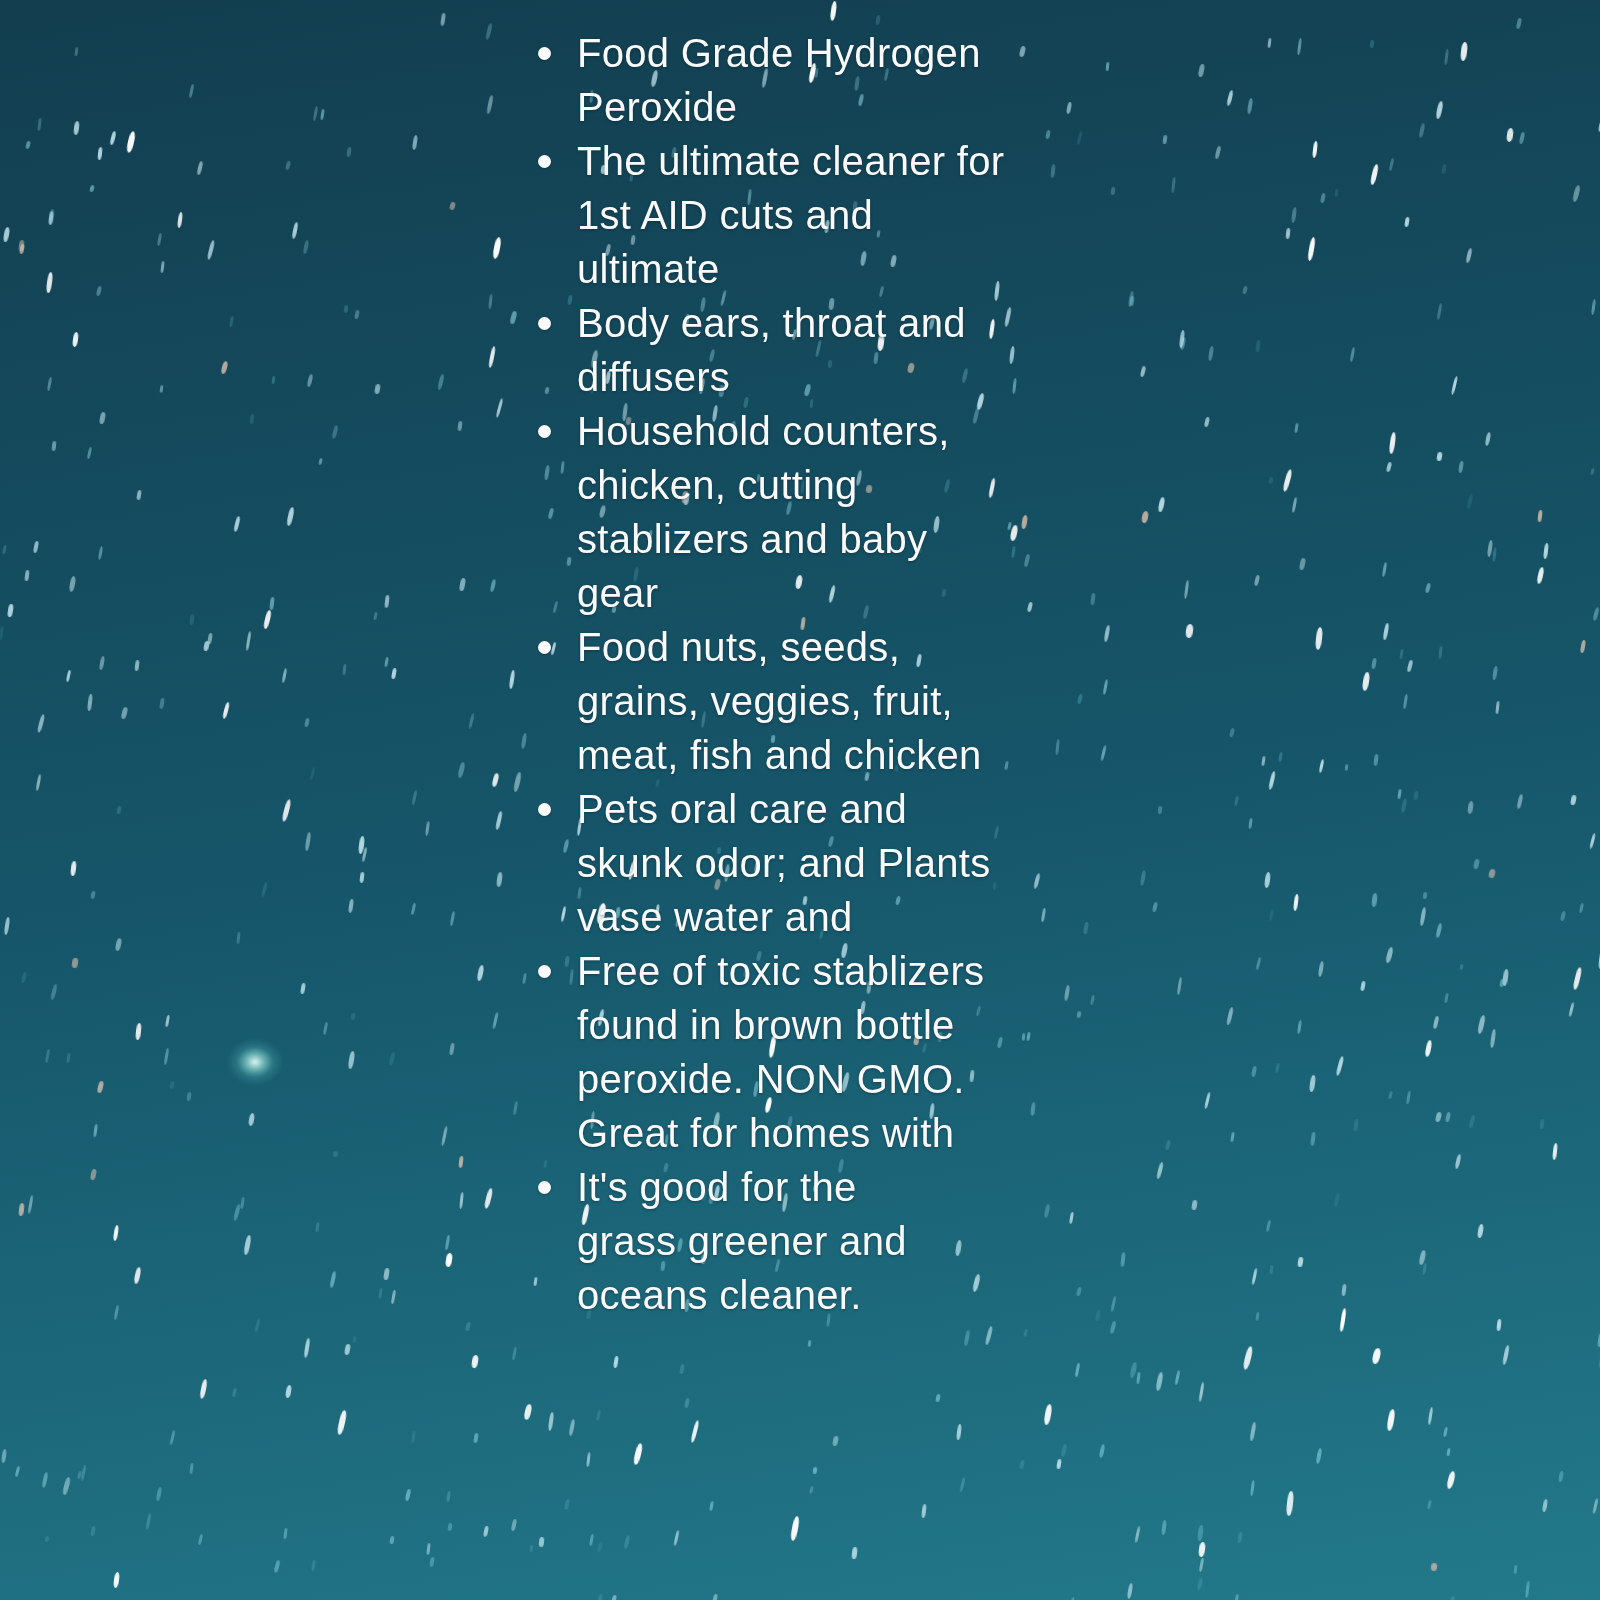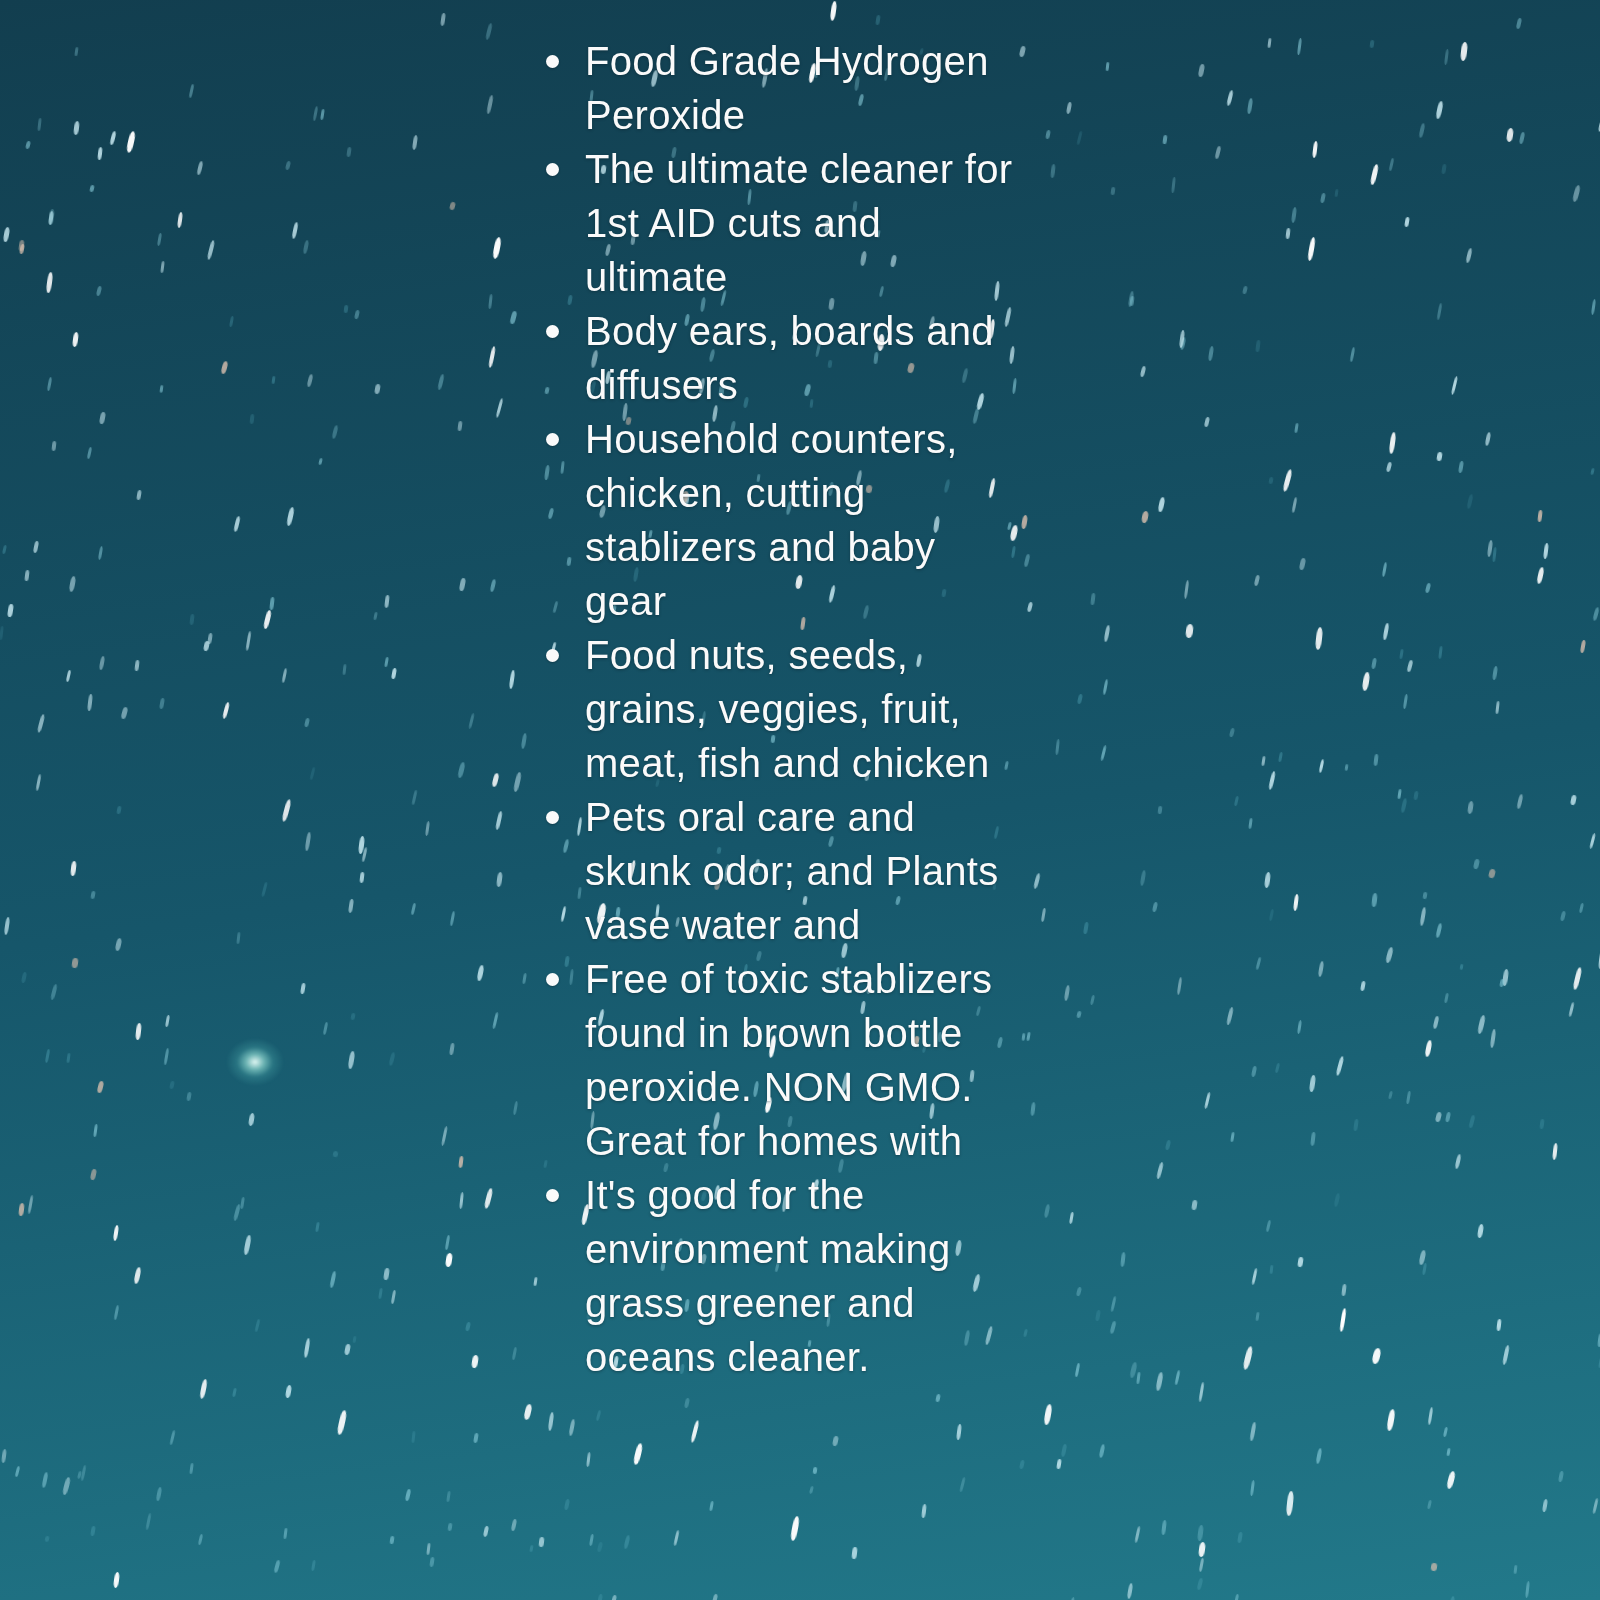--- a/index.html
+++ b/index.html
@@ -44,21 +44,21 @@
       rgba(100, 205, 198, 0.22) 62%,
       rgba(100, 205, 198, 0) 100%);
     filter: blur(1px);
   }
   .features {
     position: absolute;
     z-index: 3;
     left: 538px;
     top: 26px;
     width: 502px;
-    margin: 8px;
+    margin: 0;
     padding: 0;
     list-style: none;
     font-size: 40px;
     line-height: 54px;
     letter-spacing: 0.3px;
     color: var(--text-color, #fafafa);
     text-shadow: 0 1px 3px rgba(8, 30, 40, 0.45);
   }
   .feature-item {
     display: flex;
@@ -716,21 +716,21 @@
         <span class="bullet-dot"></span>
         <div class="feature-lines">
           <div class="feature-line">The ultimate cleaner for</div>
           <div class="feature-line">1st AID cuts and</div>
           <div class="feature-line">ultimate</div>
         </div>
       </li>
       <li class="feature-item">
         <span class="bullet-dot"></span>
         <div class="feature-lines">
-          <div class="feature-line">Body ears, boards and</div>
+          <div class="feature-line">Body ears, throat and</div>
           <div class="feature-line">diffusers</div>
         </div>
       </li>
       <li class="feature-item">
         <span class="bullet-dot"></span>
         <div class="feature-lines">
           <div class="feature-line">Household counters,</div>
           <div class="feature-line">chicken, cutting</div>
           <div class="feature-line">stablizers and baby</div>
           <div class="feature-line">gear</div>
@@ -758,19 +758,18 @@
           <div class="feature-line">Free of toxic stablizers</div>
           <div class="feature-line">found in brown bottle</div>
           <div class="feature-line">peroxide. NON GMO.</div>
           <div class="feature-line">Great for homes with</div>
         </div>
       </li>
       <li class="feature-item">
         <span class="bullet-dot"></span>
         <div class="feature-lines">
           <div class="feature-line">It's good for the</div>
-          <div class="feature-line">environment making</div>
           <div class="feature-line">grass greener and</div>
           <div class="feature-line">oceans cleaner.</div>
         </div>
       </li>
     </ul>
 </div>
 
 </body></html>

